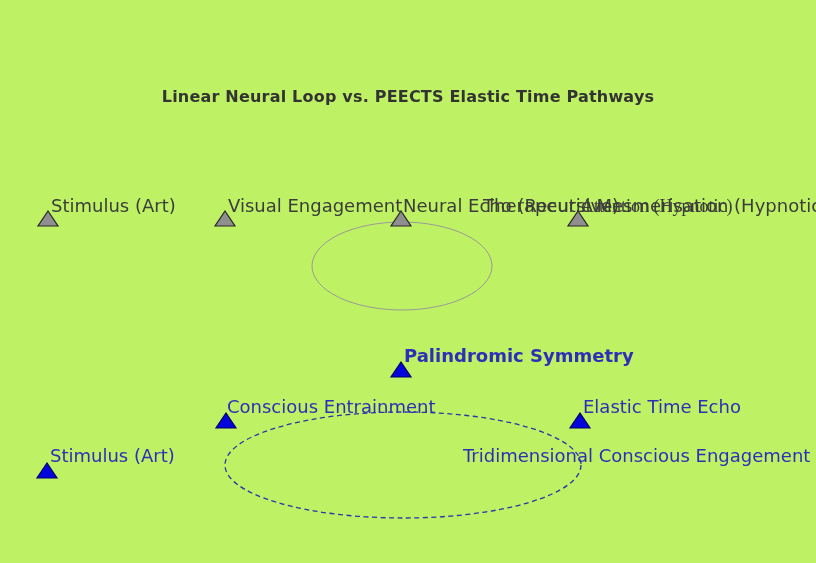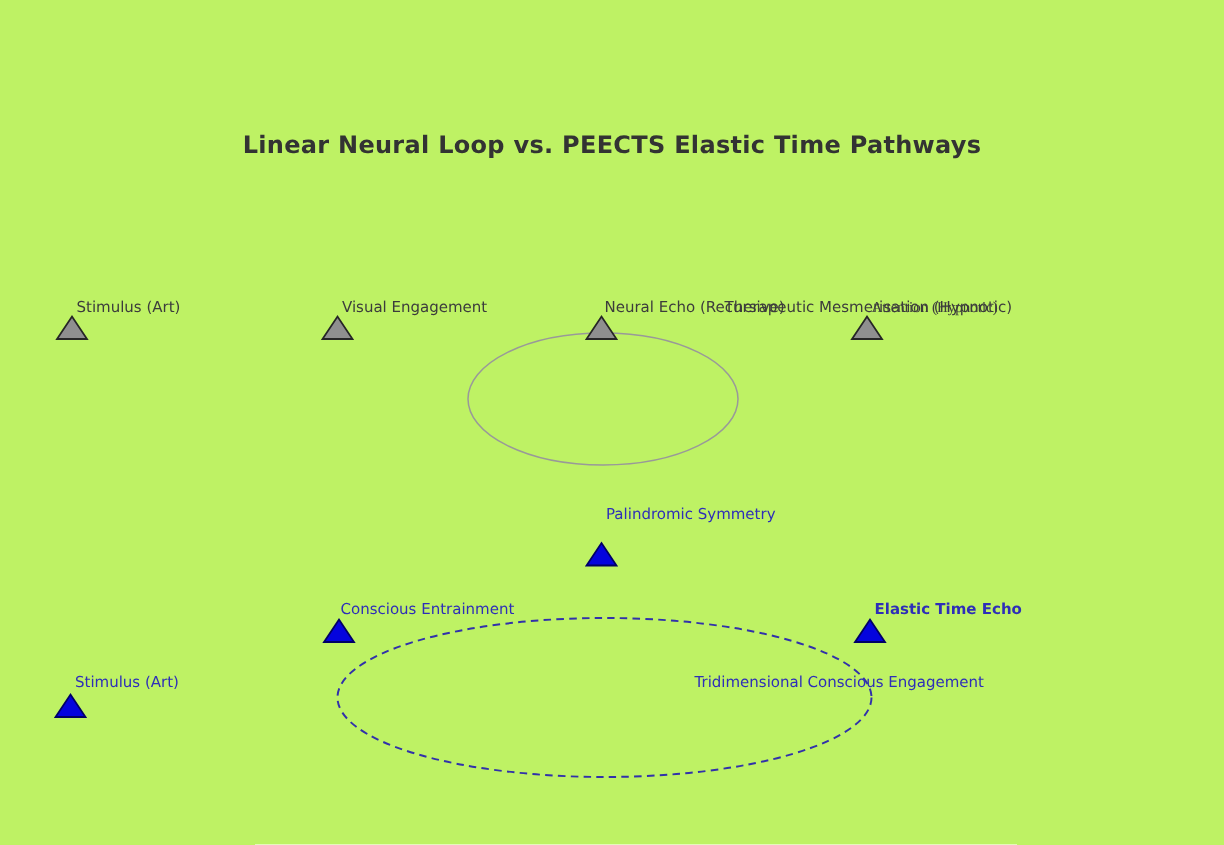--- a/index.html
+++ b/index.html
@@ -14,21 +14,21 @@
     position:absolute;left:0;top:87px;width:816px;
     text-align:center;
     font-size:16px;font-weight:bold;
     color:#333333;
     letter-spacing:0.2px;
   }
   #plot-canvas{position:absolute;left:0;top:0;}
   .pt-label{
     position:absolute;
     white-space:nowrap;
-    font-size:10px;
+    font-size:18px;
     line-height:16px;
   }
   .series-0{color:#3c3c3c;}
   .series-1{color:#2e2eb8;}
 </style>
 </head>
 <body>
 
 <div id="figure">
   <svg id="plot-canvas" width="816" height="563" viewBox="0 0 816 563">
@@ -43,19 +43,19 @@
       <polygon points="391,377 411,377 401,362" fill="#0404dd" stroke="#000066" stroke-width="1.2"></polygon>
       <polygon points="570,428 590,428 580,413" fill="#0404dd" stroke="#000066" stroke-width="1.2"></polygon>
     </svg>
   <div class="fig-title">Linear Neural Loop vs. PEECTS Elastic Time Pathways</div>
   <div id="label-layer">
       <div class="pt-label series-0" style="left: 51px; top: 198px;">Stimulus (Art)</div>
       <div class="pt-label series-0" style="left: 228px; top: 198px; text-align: center;">Visual Engagement</div>
       <div class="pt-label series-0" style="left: 403px; top: 198px;">Neural Echo (Recursive)</div>
       <div class="pt-label series-0" style="left: 483px; top: 198px;">Therapeutic Mesmerisation (Hypnotic)</div>
       <div class="pt-label series-0" style="left: 581px; top: 198px; font-family: Liberation Serif, serif;">Attention (Hypnotic)</div>
-      <div class="pt-label series-1" style="left: 404px; top: 336px;">Palindromic Symmetry</div>
+      <div class="pt-label series-1" style="left: 404px; top: 348px; font-weight: bold;">Palindromic Symmetry</div>
       <div class="pt-label series-1" style="left: 227px; top: 399px;">Conscious Entrainment</div>
-      <div class="pt-label series-1" style="left: 583px; top: 399px; font-weight: bold;">Elastic Time Echo</div>
+      <div class="pt-label series-1" style="left: 583px; top: 399px;">Elastic Time Echo</div>
       <div class="pt-label series-1" style="left: 50px; top: 448px;">Stimulus (Art)</div>
       <div class="pt-label series-1" style="left: 463px; top: 448px;">Tridimensional Conscious Engagement</div>
     </div>
 </div>
 
 </body></html>

